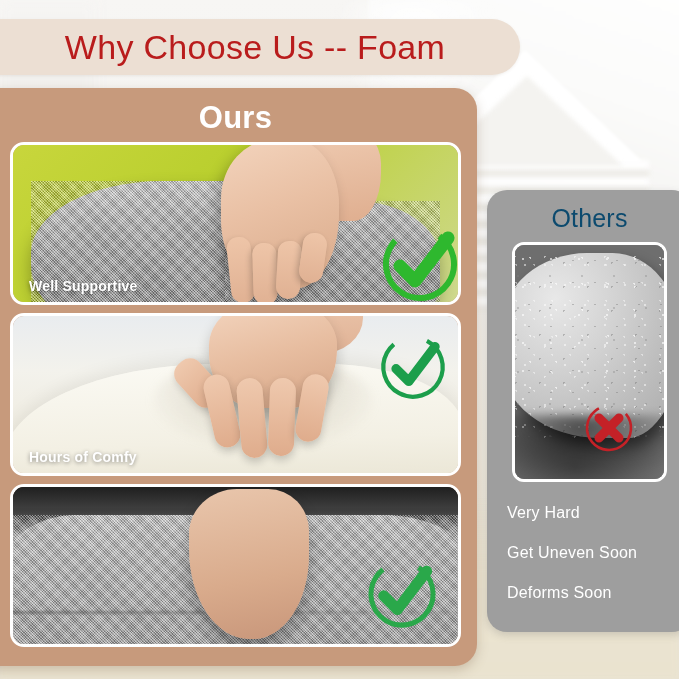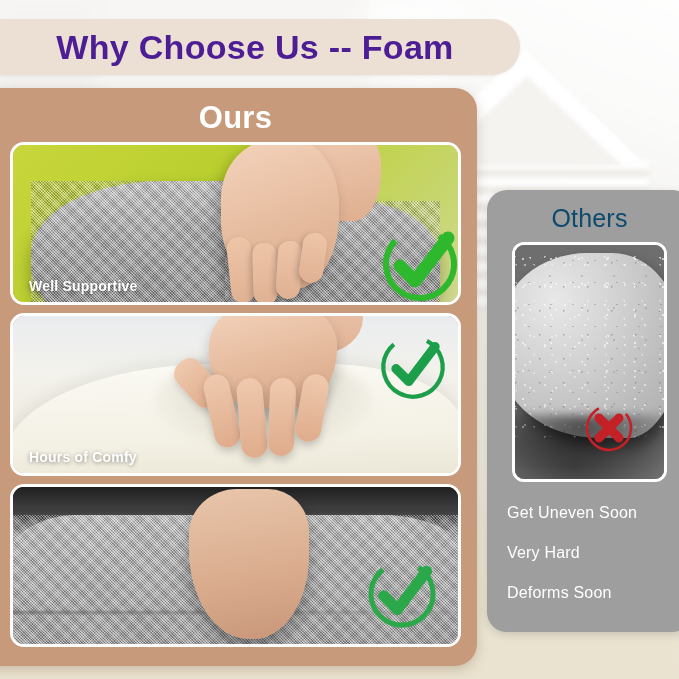--- a/index.html
+++ b/index.html
@@ -109,22 +109,22 @@
     border-radius: 28px;
     box-shadow: 0 1px 3px rgba(120,100,80,.10);
     display: flex;
     align-items: center;
     justify-content: center;
     padding-left: 30px;
     box-sizing: border-box;
   }
   .title-text {
     font-size: 34px;
-    font-weight: bold;
-    color: #4c1d95;
+    font-weight: normal;
+    color: #b91c1c;
     letter-spacing: .3px;
     white-space: nowrap;
   }
 
   
   .others-panel {
     position: absolute;
     left: 487px; top: 190px;
     width: 205px; height: 442px;
     background: #9e9e9e;
@@ -437,22 +437,22 @@
       <svg width="56" height="56" viewBox="0 0 56 56">
         <circle cx="28" cy="28" r="22" fill="none" stroke="#c42127" stroke-width="2.6" stroke-dasharray="108 30" transform="rotate(-40 28 28)"></circle>
         <g stroke="#c42127" stroke-width="9" stroke-linecap="round">
           <line x1="18" y1="18" x2="38" y2="38"></line>
           <line x1="38" y1="18" x2="18" y2="38"></line>
         </g>
       </svg>
     </div>
 
     <div class="drawbacks">
+      <div class="drawback-item">Very Hard</div>
       <div class="drawback-item">Get Uneven Soon</div>
-      <div class="drawback-item">Very Hard</div>
       <div class="drawback-item">Deforms Soon</div>
     </div>
   </div>
 
   <div class="ours-panel">
     <div class="ours-title">Ours</div>
 
     <div class="ours-cards">
 
       <div class="ours-card">

